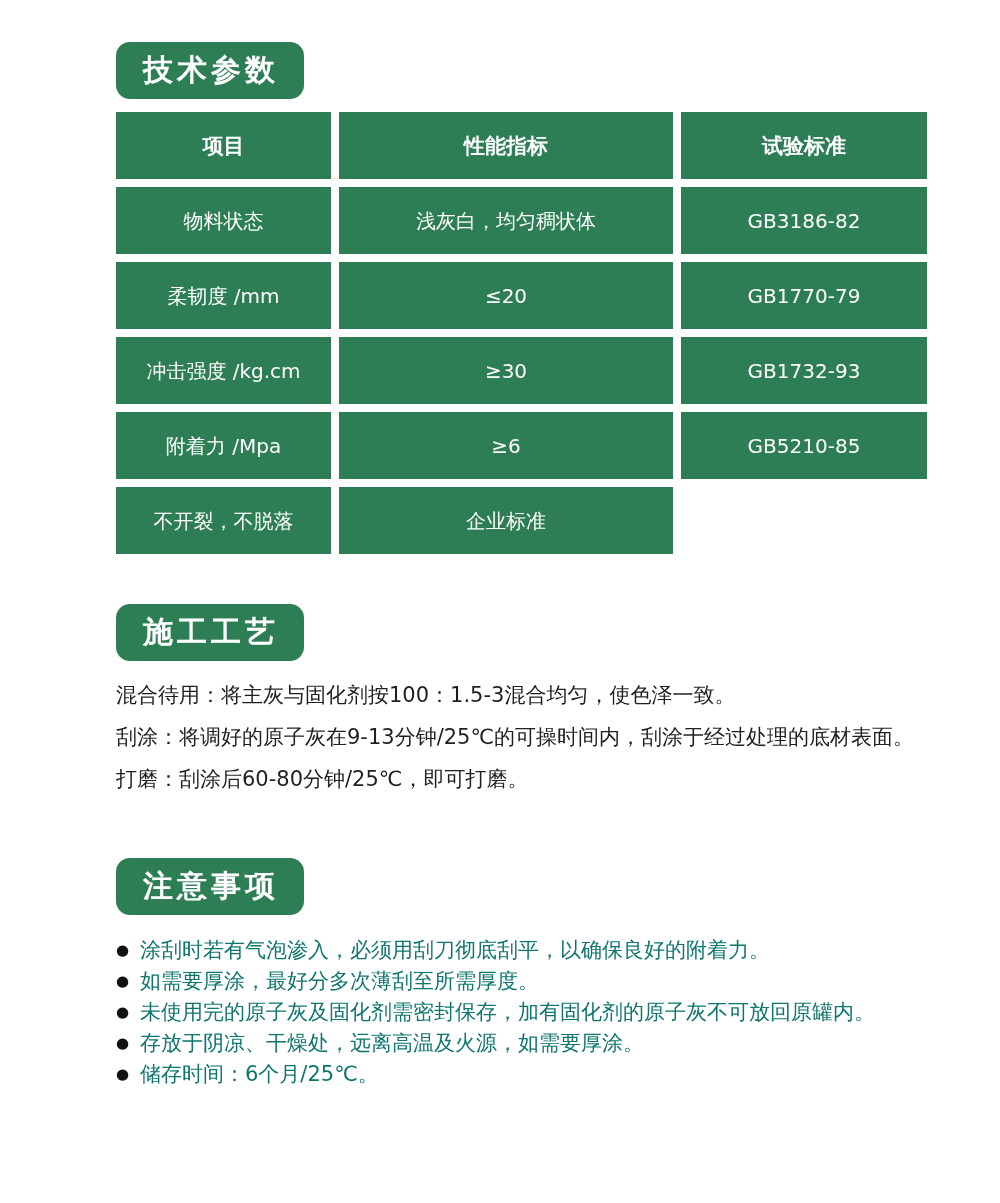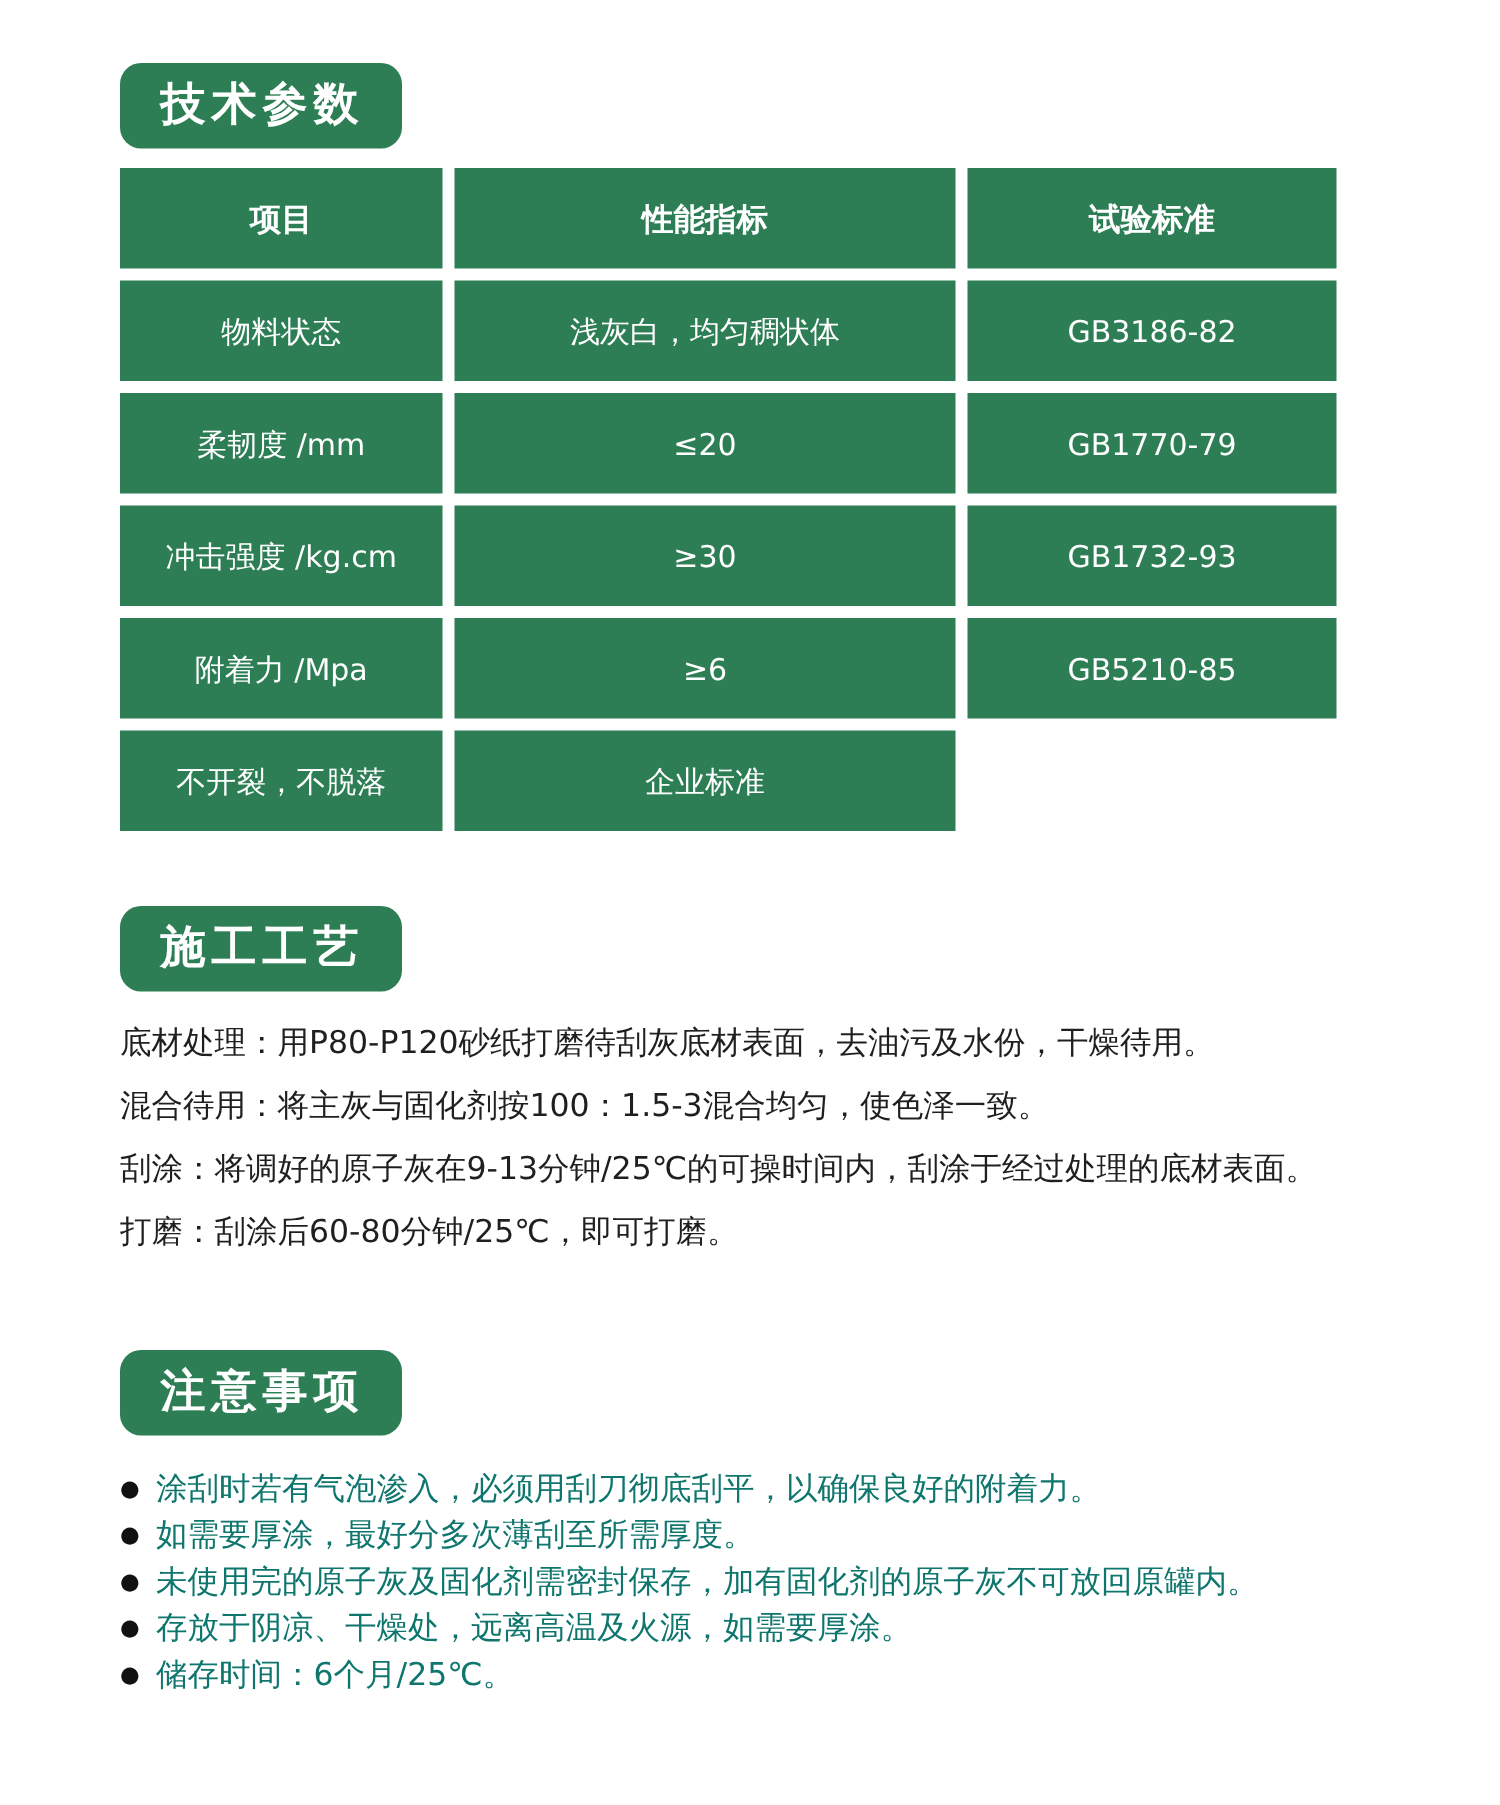--- a/index.html
+++ b/index.html
@@ -7,21 +7,21 @@
   body {
     width: 1000px;
     height: 1203px;
     font-family: "DejaVu Sans", "Liberation Sans", sans-serif;
     color: #1f1f1f;
     overflow: hidden;
   }
   .page {
     width: 1000px;
     height: 1203px;
-    padding-left: 80px;
+    padding-left: 116px;
     padding-right: 81px;
   }
   
   .badge {
     display: inline-block;
     background: #2d7e55;
     color: #ffffff;
     font-weight: bold;
     font-size: 30px;
     letter-spacing: 4px;
@@ -121,21 +121,20 @@
   </div>
 
   
   <div>
     <div class="badge badge-process">
       <span>施工工艺</span>
     </div>
   </div>
 
   <div class="process-lines">
-    <p>底材处理：用P80-P120砂纸打磨待刮灰底材表面，去油污及水份，干燥待用。</p>
     <p>混合待用：将主灰与固化剂按100：1.5-3混合均匀，使色泽一致。</p>
     <p>刮涂：将调好的原子灰在9-13分钟/25℃的可操时间内，刮涂于经过处理的底材表面。</p>
     <p>打磨：刮涂后60-80分钟/25℃，即可打磨。</p>
   </div>
 
   
   <div>
     <div class="badge badge-notes">
       <span>注意事项</span>
     </div>

